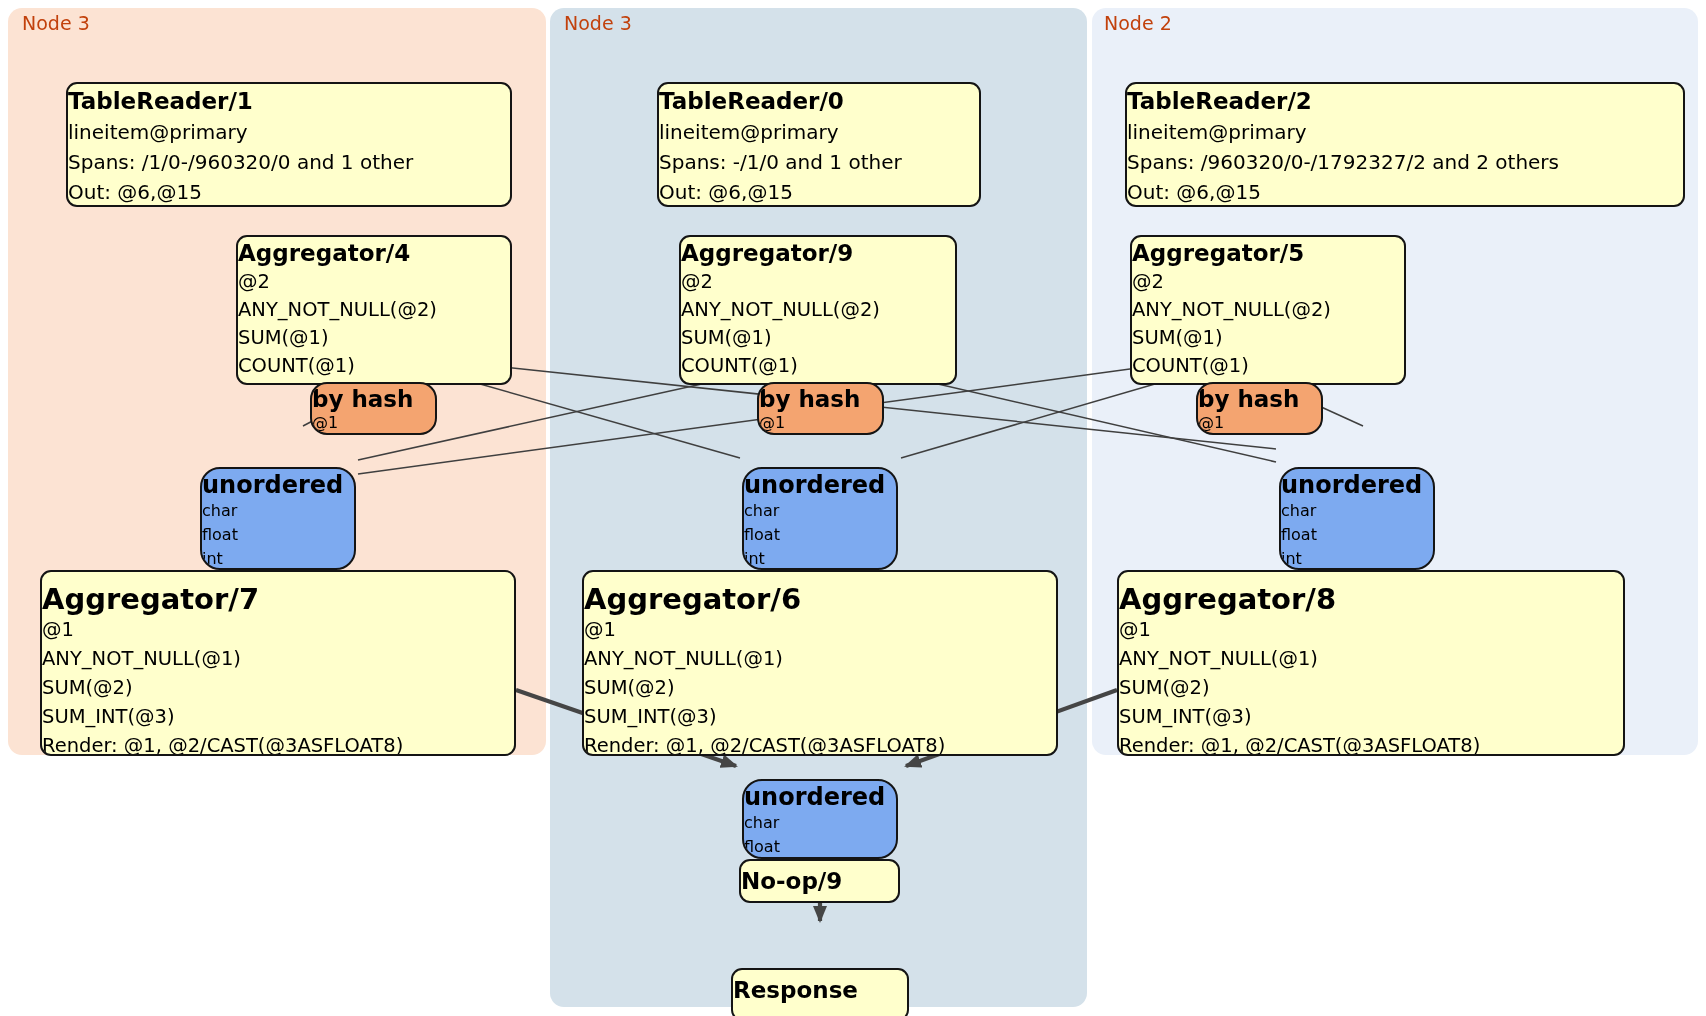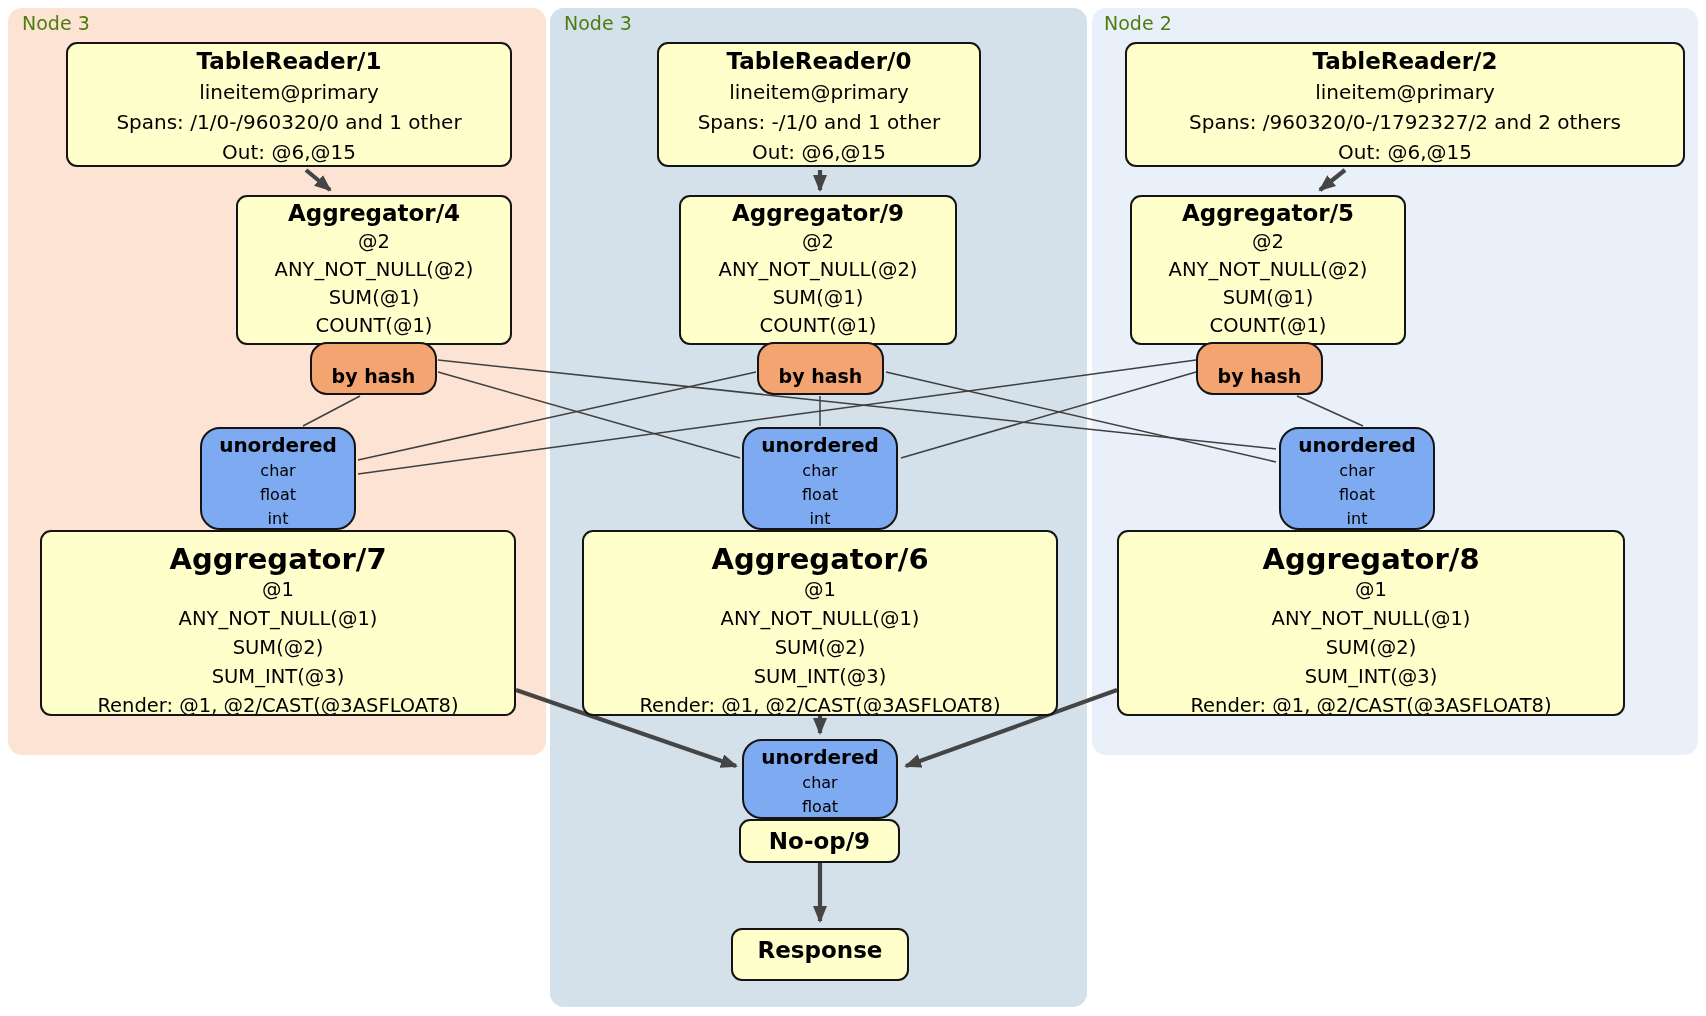--- a/index.html
+++ b/index.html
@@ -12,63 +12,63 @@
     overflow:hidden;
   }
   .group{
     position:absolute;
     border-radius:14px;
     z-index:0;
   }
   .group-label{
     position:absolute;
     font-size:19px;
-    color:#4d7c0f;
+    color:#c2410c;
     z-index:3;
     white-space:nowrap;
   }
   #edges{
     position:absolute;left:0;top:0;z-index:1;
   }
   .box{
     position:absolute;
     box-sizing:border-box;
     background:#ffffcc;
     border:2px solid #141414;
     border-radius:11px;
-    text-align:center;
     z-index:2;
     white-space:nowrap;
     overflow:hidden;
+    margin-top:40px;
   }
   .box .title{font-weight:bold;}
   
   .tr .title{font-size:23px;line-height:32px;padding-top:1px;}
   .tr .line{font-size:20px;line-height:30px;}
   
   .aggtop .title{font-size:23px;line-height:29px;padding-top:2px;}
   .aggtop .line{font-size:19.5px;line-height:28px;}
   
   .aggbot .title{font-size:29px;line-height:31px;padding-top:12px;}
   .aggbot .line{font-size:19.5px;line-height:29px;}
   
   .router{
     background:#f4a470;
     border-radius:17px;
     z-index:3;
   }
-  .router .title{font-size:19px;line-height:25px;padding-top:20px;}
+  .router .title{font-size:23px;line-height:25px;padding-top:3px;}
   .router .line{font-size:16px;line-height:21px;}
   
   .sync{
     background:#7daaf0;
     border-radius:20px;
     z-index:3;
   }
-  .sync .title{font-size:20px;line-height:28px;padding-top:2px;}
+  .sync .title{font-size:24px;line-height:28px;padding-top:2px;}
   .sync .line{font-size:16px;line-height:24px;}
   .single .title{font-size:23px;line-height:40px;}
 </style>
 </head>
 <body>
 
 <div id="canvas">
 
   <div class="group" style="left:8px;top:8px;width:538px;height:747px;background:#fce3d3;"></div>
   <div class="group" style="left:550px;top:8px;width:537px;height:999px;background:#d4e1ea;"></div>

